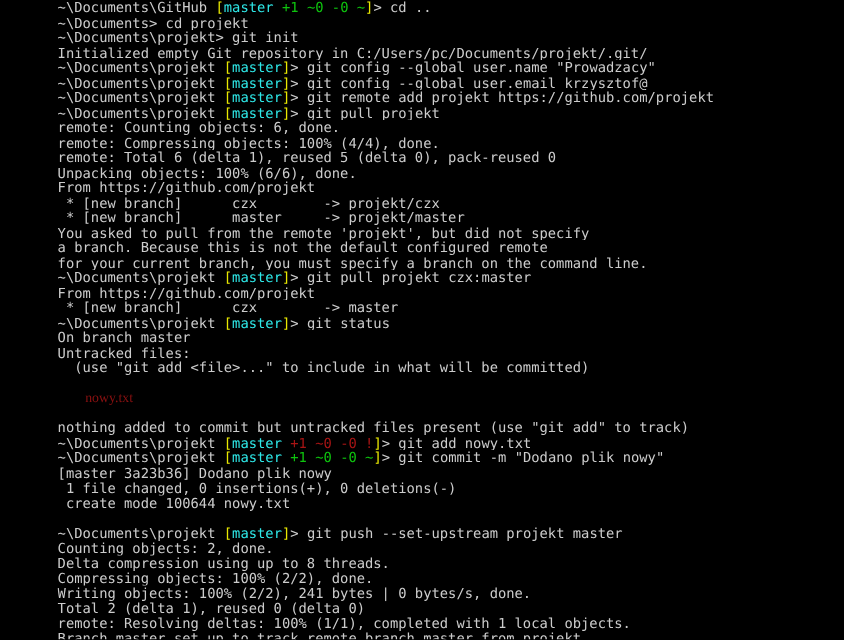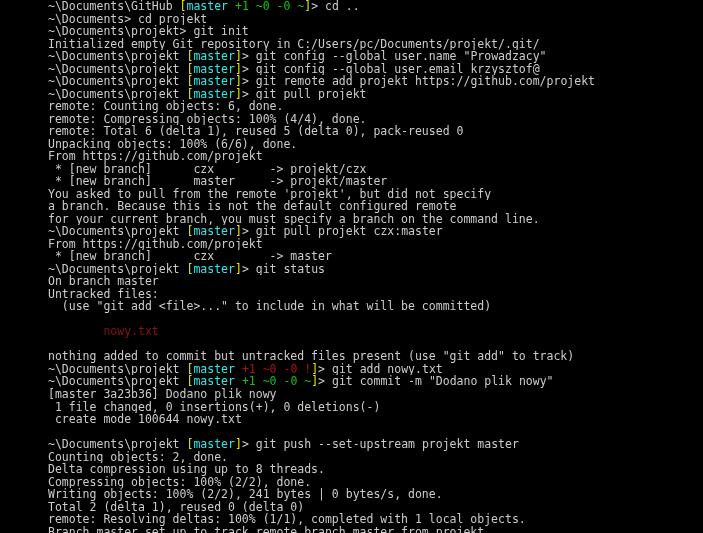--- a/index.html
+++ b/index.html
@@ -32,18 +32,18 @@
     height: 12.52px;
     white-space: pre;
     overflow: hidden;
   }
   
   .c-white   { color: #cccccc; }
   .c-yellow  { color: #e8e800; }
   .c-cyan    { color: #2ee8e8; }
   .c-green   { color: #0ec40e; }
   .c-red     { color: #a81414; }
-  .c-darkred { color: #8b1111; }
+  .c-darkred { color: #8b1111; font-family: Liberation Serif, serif; }
 </style>
 </head>
 <body>
 
 <div id="terminal"><div class="line"><span class="c-white">~\Documents\GitHub </span><span class="c-yellow">[</span><span class="c-cyan">master</span><span class="c-green"> +1</span><span class="c-green"> ~0</span><span class="c-green"> -0</span><span class="c-green"> ~</span><span class="c-yellow">]</span><span class="c-white">&gt; cd ..</span></div><div class="line"><span class="c-white">~\Documents&gt; cd projekt</span></div><div class="line"><span class="c-white">~\Documents\projekt&gt; git init</span></div><div class="line"><span class="c-white">Initialized empty Git repository in C:/Users/pc/Documents/projekt/.git/</span></div><div class="line"><span class="c-white">~\Documents\projekt </span><span class="c-yellow">[</span><span class="c-cyan">master</span><span class="c-yellow">]</span><span class="c-white">&gt; git config --global user.name "Prowadzacy"</span></div><div class="line"><span class="c-white">~\Documents\projekt </span><span class="c-yellow">[</span><span class="c-cyan">master</span><span class="c-yellow">]</span><span class="c-white">&gt; git config --global user.email krzysztof@</span></div><div class="line"><span class="c-white">~\Documents\projekt </span><span class="c-yellow">[</span><span class="c-cyan">master</span><span class="c-yellow">]</span><span class="c-white">&gt; git remote add projekt https://github.com/projekt</span></div><div class="line"><span class="c-white">~\Documents\projekt </span><span class="c-yellow">[</span><span class="c-cyan">master</span><span class="c-yellow">]</span><span class="c-white">&gt; git pull projekt</span></div><div class="line"><span class="c-white">remote: Counting objects: 6, done.</span></div><div class="line"><span class="c-white">remote: Compressing objects: 100% (4/4), done.</span></div><div class="line"><span class="c-white">remote: Total 6 (delta 1), reused 5 (delta 0), pack-reused 0</span></div><div class="line"><span class="c-white">Unpacking objects: 100% (6/6), done.</span></div><div class="line"><span class="c-white">From https://github.com/projekt</span></div><div class="line"><span class="c-white"> * [new branch]      czx        -&gt; projekt/czx</span></div><div class="line"><span class="c-white"> * [new branch]      master     -&gt; projekt/master</span></div><div class="line"><span class="c-white">You asked to pull from the remote 'projekt', but did not specify</span></div><div class="line"><span class="c-white">a branch. Because this is not the default configured remote</span></div><div class="line"><span class="c-white">for your current branch, you must specify a branch on the command line.</span></div><div class="line"><span class="c-white">~\Documents\projekt </span><span class="c-yellow">[</span><span class="c-cyan">master</span><span class="c-yellow">]</span><span class="c-white">&gt; git pull projekt czx:master</span></div><div class="line"><span class="c-white">From https://github.com/projekt</span></div><div class="line"><span class="c-white"> * [new branch]      czx        -&gt; master</span></div><div class="line"><span class="c-white">~\Documents\projekt </span><span class="c-yellow">[</span><span class="c-cyan">master</span><span class="c-yellow">]</span><span class="c-white">&gt; git status</span></div><div class="line"><span class="c-white">On branch master</span></div><div class="line"><span class="c-white">Untracked files:</span></div><div class="line"><span class="c-white">  (use "git add &lt;file&gt;..." to include in what will be committed)</span></div><div class="line"><span class="c-white"></span></div><div class="line"><span class="c-darkred">        nowy.txt</span></div><div class="line"><span class="c-white"></span></div><div class="line"><span class="c-white">nothing added to commit but untracked files present (use "git add" to track)</span></div><div class="line"><span class="c-white">~\Documents\projekt </span><span class="c-yellow">[</span><span class="c-cyan">master</span><span class="c-red"> +1</span><span class="c-red"> ~0</span><span class="c-red"> -0</span><span class="c-red"> !</span><span class="c-yellow">]</span><span class="c-white">&gt; git add nowy.txt</span></div><div class="line"><span class="c-white">~\Documents\projekt </span><span class="c-yellow">[</span><span class="c-cyan">master</span><span class="c-green"> +1</span><span class="c-green"> ~0</span><span class="c-green"> -0</span><span class="c-green"> ~</span><span class="c-yellow">]</span><span class="c-white">&gt; git commit -m "Dodano plik nowy"</span></div><div class="line"><span class="c-white">[master 3a23b36] Dodano plik nowy</span></div><div class="line"><span class="c-white"> 1 file changed, 0 insertions(+), 0 deletions(-)</span></div><div class="line"><span class="c-white"> create mode 100644 nowy.txt</span></div><div class="line"><span class="c-white"></span></div><div class="line"><span class="c-white">~\Documents\projekt </span><span class="c-yellow">[</span><span class="c-cyan">master</span><span class="c-yellow">]</span><span class="c-white">&gt; git push --set-upstream projekt master</span></div><div class="line"><span class="c-white">Counting objects: 2, done.</span></div><div class="line"><span class="c-white">Delta compression using up to 8 threads.</span></div><div class="line"><span class="c-white">Compressing objects: 100% (2/2), done.</span></div><div class="line"><span class="c-white">Writing objects: 100% (2/2), 241 bytes | 0 bytes/s, done.</span></div><div class="line"><span class="c-white">Total 2 (delta 1), reused 0 (delta 0)</span></div><div class="line"><span class="c-white">remote: Resolving deltas: 100% (1/1), completed with 1 local objects.</span></div><div class="line"><span class="c-white">Branch master set up to track remote branch master from projekt.</span></div></div>
 
 </body></html>

